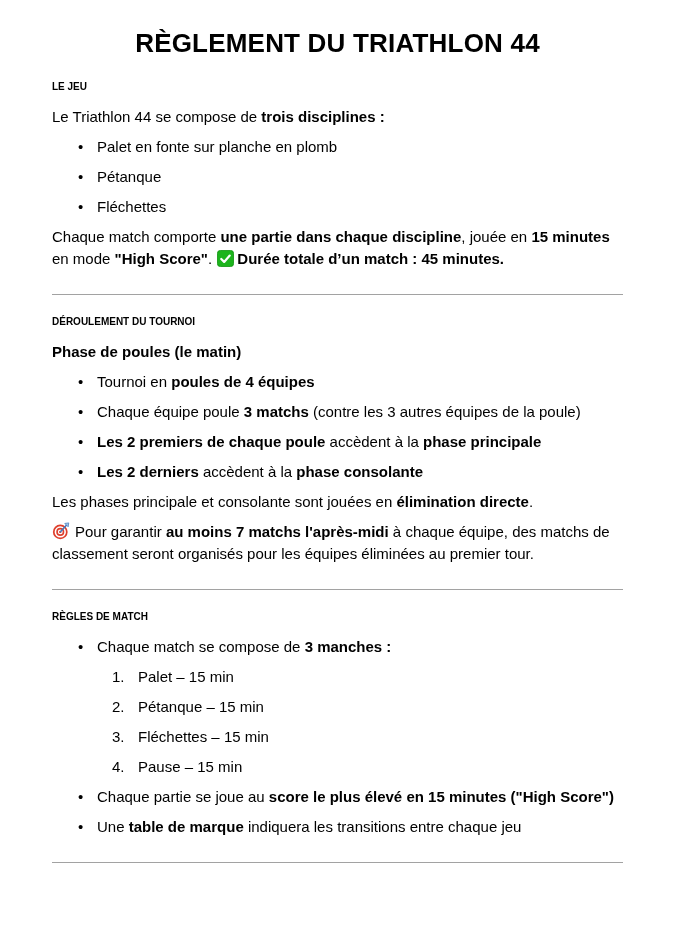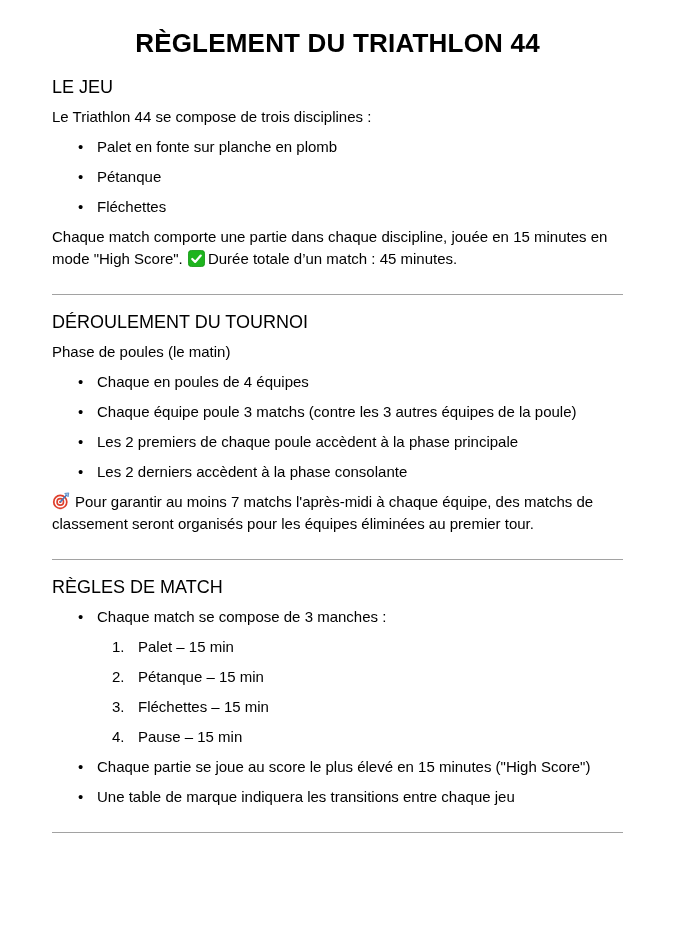--- a/index.html
+++ b/index.html
@@ -12,28 +12,28 @@
   .page {
     display: flex; flex-direction: column;
     box-sizing: border-box; width: 675px; height: 796px;
     padding: 26px 52px 16px 52px;
   }
   .sec, .list { display: flex; flex-direction: column; }
   .doc-title {
     font-size: 26px; font-weight: bold; line-height: 34px;
     text-align: center; margin: 0 0 16px 0; letter-spacing: 0.2px;
   }
-  .h2 { font-size: 18px; font-weight: normal; line-height: 22px; margin: 0 0 8px 0; }
-  .h3 { font-size: 15px; font-weight: normal; line-height: 22px; margin: 0 0 8px 0; }
+  .h2 { font-size: 10px; font-weight: bold; line-height: 22px; margin: 0 0 8px 0; }
+  .h3 { font-size: 15px; font-weight: bold; line-height: 22px; margin: 0 0 8px 0; }
   .para { line-height: 22px; margin: 0 0 8px 0; }
   .li { position: relative; padding-left: 45px; line-height: 22px; margin: 0 0 8px 0; }
   .li > .mk { position: absolute; left: 26px; top: 0; }
   .li.num { padding-left: 86px; }
   .li.num > .mk { left: 60px; }
-  strong { font-weight: normal; }
+  strong { font-weight: bold; }
   .divider { border: none; border-top: 1px solid #a2a2a2; height: 0; margin: 16px 0; }
   .icon { display: inline-block; vertical-align: -3px; line-height: 0; }
   .icon.check  { margin: 0 3px 0 1px; }
   .icon.target { margin: 0 5px 0 0; }
 </style>
 </head>
 <body>
 
 <div class="page">
 
@@ -57,30 +57,31 @@
   </section>
 
   <hr class="divider">
 
   <section class="sec">
     <h2 class="h2">DÉROULEMENT DU TOURNOI</h2>
 
     <h3 class="h3">Phase de poules (le matin)</h3>
 
     <div class="list">
-      <div class="li"><span class="mk">•</span><span>Chaque en </span><strong>poules de 4 équipes</strong></div>
+      <div class="li"><span class="mk">•</span><span>Tournoi en </span><strong>poules de 4 équipes</strong></div>
       <div class="li"><span class="mk">•</span><span>Chaque équipe poule </span><strong>3 matchs</strong><span> (contre les 3 autres équipes de la poule)</span></div>
     </div>
 
 
     <div class="list">
       <div class="li"><span class="mk">•</span><strong>Les 2 premiers de chaque poule</strong><span> accèdent à la </span><strong>phase principale</strong></div>
       <div class="li"><span class="mk">•</span><strong>Les 2 derniers</strong><span> accèdent à la </span><strong>phase consolante</strong></div>
     </div>
 
+    <p class="para"><span>Les phases principale et consolante sont jouées en </span><strong>élimination directe</strong><span>.</span></p>
 
     <p class="para"><span class="icon target"><svg width="18" height="18" viewBox="0 0 20 20">
             <circle cx="9.2" cy="11" r="8.2" fill="#df3f2c"></circle>
             <circle cx="9.2" cy="11" r="6.3" fill="#ffffff"></circle>
             <circle cx="9.2" cy="11" r="4.5" fill="#df3f2c"></circle>
             <circle cx="9.2" cy="11" r="2.7" fill="#ffffff"></circle>
             <circle cx="9.2" cy="11" r="1.3" fill="#df3f2c"></circle>
             <line x1="9.4" y1="10.8" x2="16" y2="3.6" stroke="#4179bd" stroke-width="1.7" stroke-linecap="round"></line>
             <path d="M14.2 1.6 L18.6 1 L18 5.4 Z" fill="#9ec3e8" stroke="#4179bd" stroke-width="0.8" stroke-linejoin="round"></path>
           </svg></span><span>Pour garantir </span><strong>au moins 7 matchs l'après-midi</strong><span> à chaque équipe, des matchs de classement seront organisés pour les équipes éliminées au premier tour.</span></p>

